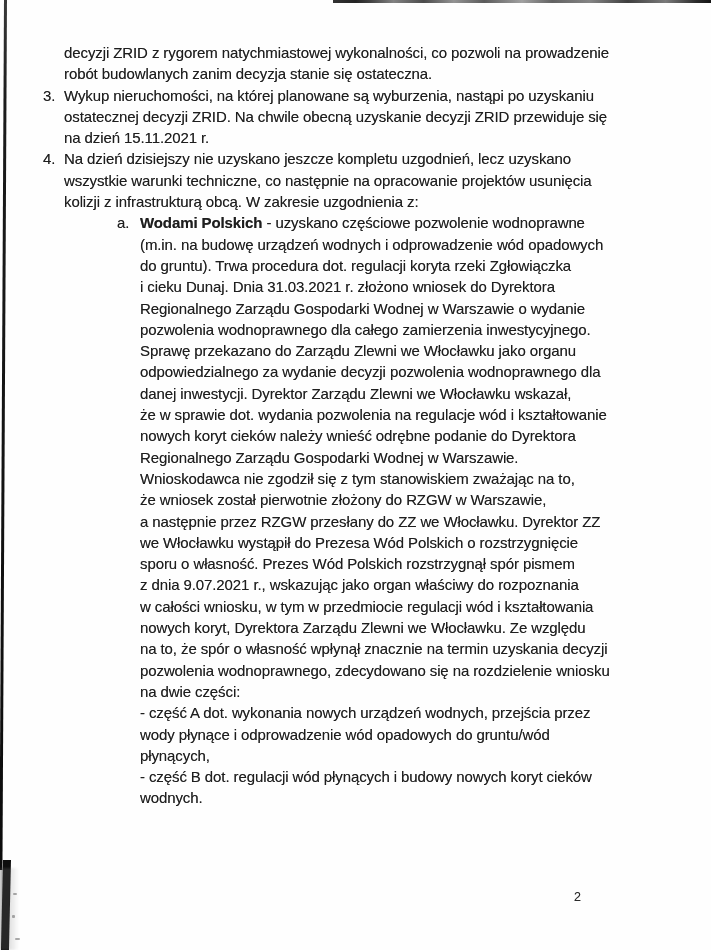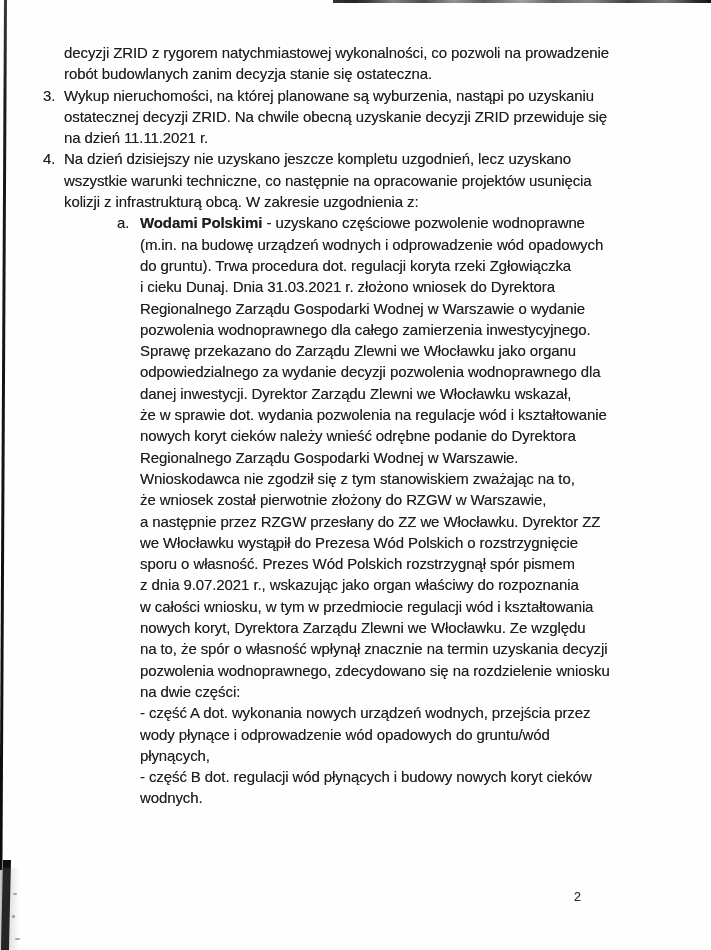--- a/index.html
+++ b/index.html
@@ -130,33 +130,33 @@
 
   <div class="content">
 
     <p class="para">decyzji ZRID z rygorem natychmiastowej wykonalności, co pozwoli na prowadzenie
 robót budowlanych zanim decyzja stanie się ostateczna.</p>
 
     <div class="list-item">
       <span class="num">3.</span>
       <p class="para">Wykup nieruchomości, na której planowane są wyburzenia, nastąpi po uzyskaniu
 ostatecznej decyzji ZRID. Na chwile obecną uzyskanie decyzji ZRID przewiduje się
-na dzień 11.11.2021 r.</p>
+na dzień 15.11.2021 r.</p>
     </div>
 
     <div class="list-item">
       <span class="num">4.</span>
       <p class="para">Na dzień dzisiejszy nie uzyskano jeszcze kompletu uzgodnień, lecz uzyskano
 wszystkie warunki techniczne, co następnie na opracowanie projektów usunięcia
 kolizji z infrastrukturą obcą. W zakresie uzgodnienia z:</p>
     </div>
 
     <div class="sub-item">
       <span class="marker">a.</span>
-      <p class="para"><span class="bold-lead">Wodami Polskimi</span><span> - uzyskano częściowe pozwolenie wodnoprawne
+      <p class="para"><span class="bold-lead">Wodami Polskich</span><span> - uzyskano częściowe pozwolenie wodnoprawne
 (m.in. na budowę urządzeń wodnych i odprowadzenie wód opadowych
 do gruntu). Trwa procedura dot. regulacji koryta rzeki Zgłowiączka
 i cieku Dunaj. Dnia 31.03.2021 r. złożono wniosek do Dyrektora
 Regionalnego Zarządu Gospodarki Wodnej w Warszawie o wydanie
 pozwolenia wodnoprawnego dla całego zamierzenia inwestycyjnego.
 Sprawę przekazano do Zarządu Zlewni we Włocławku jako organu
 odpowiedzialnego za wydanie decyzji pozwolenia wodnoprawnego dla
 danej inwestycji. Dyrektor Zarządu Zlewni we Włocławku wskazał,
 że w sprawie dot. wydania pozwolenia na regulacje wód i kształtowanie
 nowych koryt cieków należy wnieść odrębne podanie do Dyrektora

